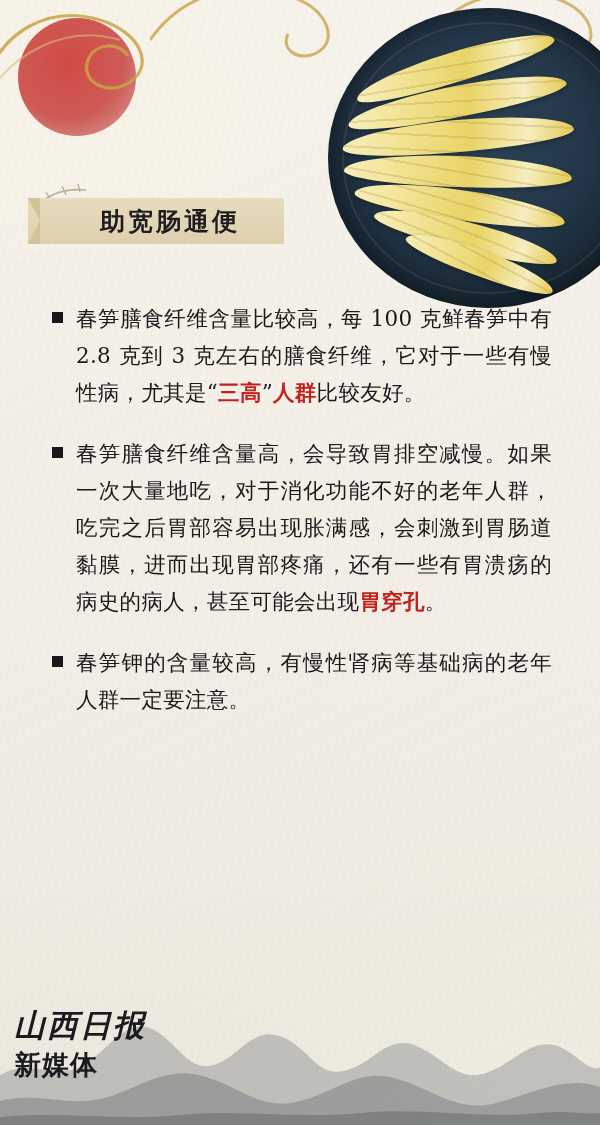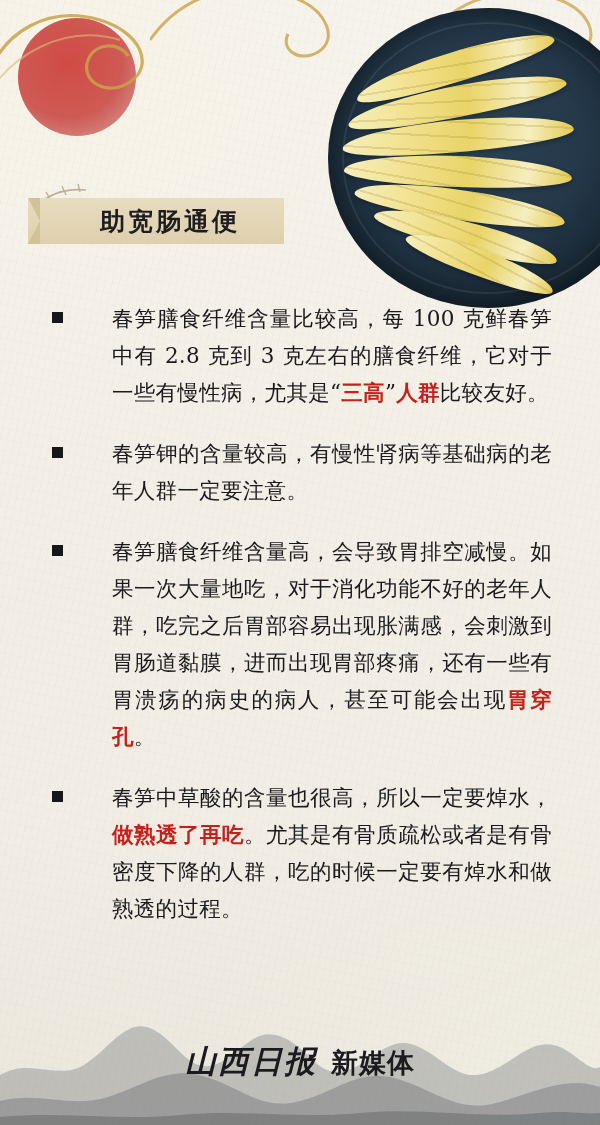--- a/index.html
+++ b/index.html
@@ -159,21 +159,20 @@
   .content {
     position: absolute;
     left: 52px;
     top: 300px;
     width: 500px;
   }
   .item {
     display: flex;
     align-items: flex-start;
     margin-bottom: 24px;
-    gap: 36px;
   }
   .bullet {
     flex: 0 0 auto;
     width: 11px;
     height: 11px;
     background: #17161a;
     margin-top: 12px;
     margin-right: 13px;
   }
   .item-text {
@@ -203,20 +202,21 @@
 
   
   .footer {
     position: absolute;
     left: 0;
     bottom: 42px;
     width: 600px;
     display: flex;
     align-items: baseline;
     justify-content: center;
+    flex-direction: column;
   }
   .footer-brand {
     font-family: "DejaVu Serif", "Liberation Serif", serif;
     font-size: 31px;
     font-weight: 700;
     color: #1b1a1e;
     letter-spacing: 2px;
     font-style: italic;
   }
   .footer-sub {
@@ -272,29 +272,25 @@
     <div class="ribbon-text">助宽肠通便</div>
   </div>
 
   <div class="content">
     <div class="item">
       <div class="bullet"></div>
       <div class="item-text"><span>春笋膳食纤维含量比较高，每 100 克鲜春笋中有 2.8 克到 3 克左右的膳食纤维，它对于一些有慢性病，尤其是“</span><span class="hl">三高</span><span>”</span><span class="hl">人群</span><span>比较友好。</span></div>
     </div>
     <div class="item">
       <div class="bullet"></div>
-      <div class="item-text"><span>春笋钾的含量较高，有慢性肾病等基础病的老年人群一定要注意。</span></div>
-    </div>
-    <div class="item">
-      <div class="bullet"></div>
       <div class="item-text"><span>春笋膳食纤维含量高，会导致胃排空减慢。如果一次大量地吃，对于消化功能不好的老年人群，吃完之后胃部容易出现胀满感，会刺激到胃肠道黏膜，进而出现胃部疼痛，还有一些有胃溃疡的病史的病人，甚至可能会出现</span><span class="hl">胃穿孔</span><span>。</span></div>
     </div>
     <div class="item">
       <div class="bullet"></div>
-      <div class="item-text"><span>春笋中草酸的含量也很高，所以一定要焯水，</span><span class="hl">做熟透了再吃</span><span>。尤其是有骨质疏松或者是有骨密度下降的人群，吃的时候一定要有焯水和做熟透的过程。</span></div>
+      <div class="item-text"><span>春笋钾的含量较高，有慢性肾病等基础病的老年人群一定要注意。</span></div>
     </div>
   </div>
 
   <svg class="ink" viewBox="0 0 600 200" preserveAspectRatio="none">
     <path d="M0,200 L0,150 C30,132 58,156 84,140 C110,124 126,92 152,104 C176,115 188,148 214,140 C240,132 252,100 282,112 C310,123 316,152 344,146 C372,140 386,110 414,120 C442,130 456,158 486,148 C514,139 532,110 560,122 C578,130 590,148 600,142 L600,200 Z" fill="#6d7277" opacity="0.42"></path>
     <path d="M0,200 L0,176 C40,166 70,184 108,172 C146,160 168,140 206,152 C244,164 262,186 300,176 C338,166 360,142 398,154 C436,166 458,188 496,178 C534,168 566,150 600,162 L600,200 Z" fill="#4b5156" opacity="0.38"></path>
     <path d="M0,200 L0,192 C60,186 120,196 180,190 C240,184 300,194 360,188 C420,182 480,194 540,188 C570,185 586,190 600,188 L600,200 Z" fill="#2f3438" opacity="0.35"></path>
   </svg>
 
   <div class="footer">

